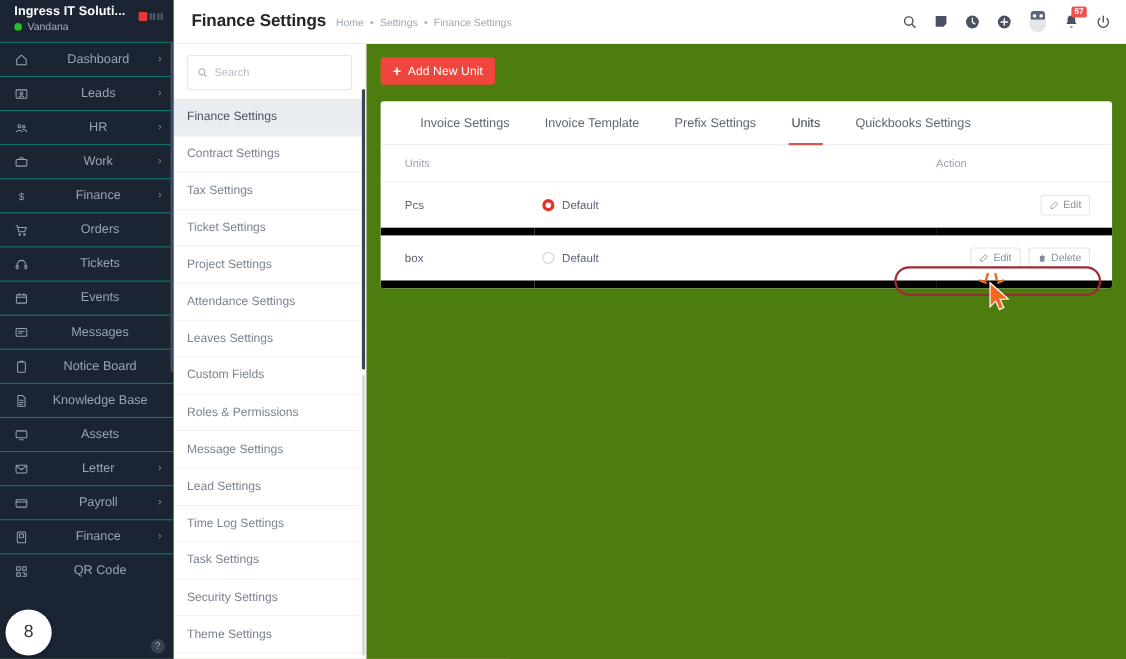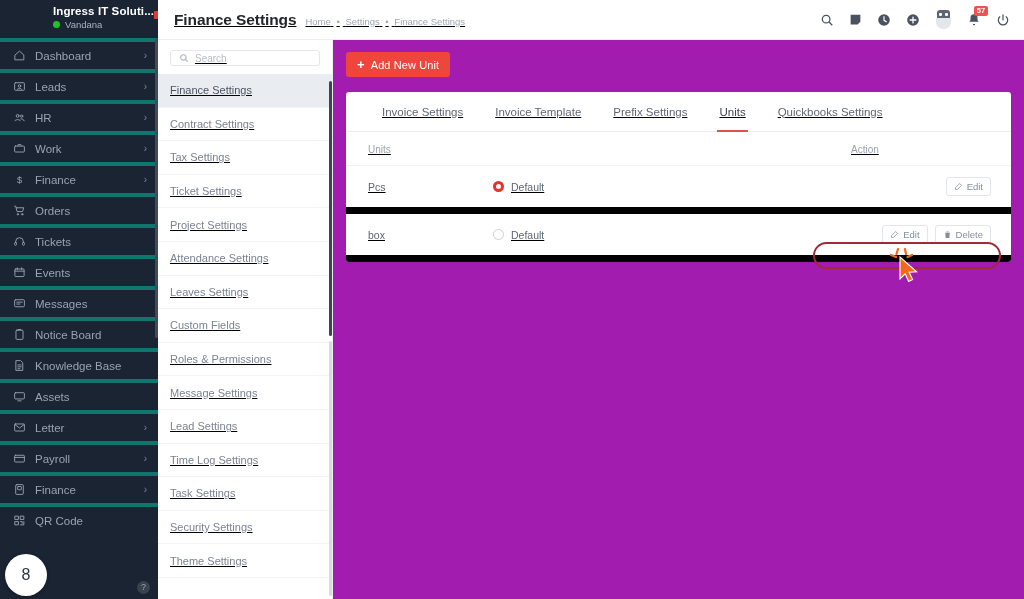--- a/index.html
+++ b/index.html
@@ -16,42 +16,42 @@
     width: 158px; height: 599px;
     background: #1b2433;
     flex: 0 0 158px;
     position: relative;
     overflow: hidden;
   }
   .sb-head {
     height: 38px; padding: 5px 10px 0 13px;
     display: flex; align-items: flex-start; justify-content: space-between;
   }
-  .sb-head-texts { display: flex; flex-direction: column; gap: 2px; margin-left: 40px; }
+  .sb-head-texts { display: flex; flex-direction: column; gap: 2px; }
   .sb-company {
     color: #ffffff; font-size: 11.5px; font-weight: bold; letter-spacing: .1px;
     white-space: nowrap;
   }
   .sb-user-row { display: flex; align-items: center; gap: 5px; }
   .sb-dot { width: 7px; height: 7px; border-radius: 50%; background: #20c422; }
   .sb-user { color: #a9b2bf; font-size: 9.5px; }
   .sb-logo {
     margin-top: 6px; display: flex; align-items: center; gap: 2px;
   }
   .sb-logo-sq { width: 8px; height: 8px; background: #e53935; border-radius: 1px; }
   .sb-logo-bars { display: flex; gap: 1.5px; align-items: flex-end; }
   .sb-logo-bars i { display: block; width: 2px; height: 6px; background: #505b6b; }
 
   .sb-nav { list-style: none; }
   .sb-item {
     height: 31px; display: flex; align-items: center;
     padding: 0 11px 0 13px;
-    border-top: 4px solid #0f766e;
+    border-top: 1px solid #0f766e;
     color: #9aa3b1; font-size: 11.5px;
-    cursor: pointer; position: relative;
+    cursor: pointer; position: relative; text-align: center;
   }
   .sb-item .ico {
     width: 17px; flex: 0 0 17px; display: flex; align-items: center; justify-content: flex-start;
     color: #9aa3b1;
   }
   .sb-item .ico svg { display: block; }
   .sb-label { flex: 1 1 auto; padding-left: 5px; white-space: nowrap; }
   .sb-chev { color: #7c8696; font-size: 10px; line-height: 1; }
 
   .sb-scroll-track {
@@ -72,21 +72,21 @@
   .step-bubble {
     position: absolute; left: 5px; bottom: 3px;
     width: 42px; height: 42px; border-radius: 50%;
     background: #ffffff; box-shadow: 0 1px 4px rgba(0,0,0,.28);
     color: #2f3640; font-size: 16px;
     display: flex; align-items: center; justify-content: center;
     z-index: 40;
   }
 
   
-  .main { flex: 1 1 auto; height: 599px; position: relative; background: #a21caf; text-decoration: underline; }
+  .main { flex: 1 1 auto; height: 599px; position: relative; background: #4d7c0f; }
   .topbar {
     height: 40px; background: #ffffff;
     display: flex; align-items: center; justify-content: space-between;
     padding: 0 14px 0 16px;
     border-bottom: 1px solid #edeff2;
   }
   .title-wrap { display: flex; align-items: baseline; gap: 9px; }
   .page-title { font-size: 15.5px; font-weight: bold; color: #24262b; letter-spacing: -.1px; }
   .breadcrumb { font-size: 9.5px; color: #9fa6b2; }
   .breadcrumb .sep { padding: 0 3px; }
@@ -124,21 +124,21 @@
   .content { display: flex; height: 559px; }
 
   
   .submenu {
     width: 175px; flex: 0 0 175px; background: #ffffff;
     position: relative; overflow: hidden;
     border-right: 1px solid #eceef1;
   }
   .search-wrap { padding: 10px 12px 8px 12px; }
   .search-box {
-    height: 16px; border: 1px solid #e5e7eb; border-radius: 3px;
+    height: 32px; border: 1px solid #e5e7eb; border-radius: 3px;
     display: flex; align-items: center; gap: 6px; padding: 0 8px;
     background: #fff;
   }
   .search-box svg { flex: 0 0 auto; color: #b3b9c4; }
   .search-input {
     border: none; outline: none; font-size: 10px; color: #6b7280;
     font-family: "Liberation Sans", sans-serif; width: 100%; background: transparent;
   }
   .search-input::placeholder { color: #b6bcc6; }
 

